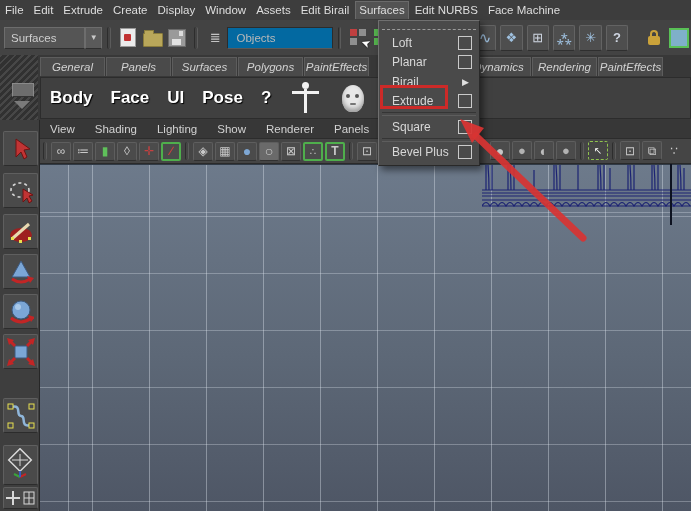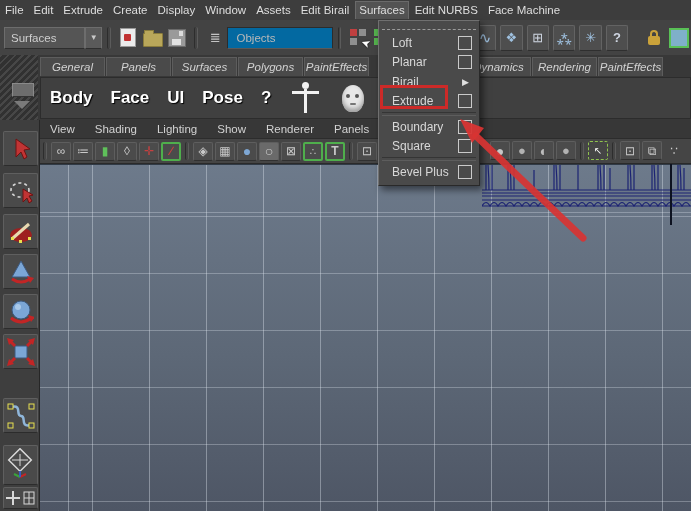--- a/index.html
+++ b/index.html
@@ -415,24 +415,20 @@
     <div class="mi">
       <span class="lbl">Birail</span>
       <span class="subarrow">▶</span>
     </div>
     <div class="mi">
       <span class="lbl">Extrude</span>
       <span class="cb"></span>
     </div>
     <div class="msep"></div>
     <div class="mi">
-      <span class="lbl">Boundary</span>
-      <span class="cb"></span>
-    </div>
-    <div class="mi">
       <span class="lbl">Square</span>
       <span class="cb"></span>
     </div>
     <div class="msep"></div>
     <div class="mi">
       <span class="lbl">Bevel Plus</span>
       <span class="cb"></span>
     </div>
   </div>
 

